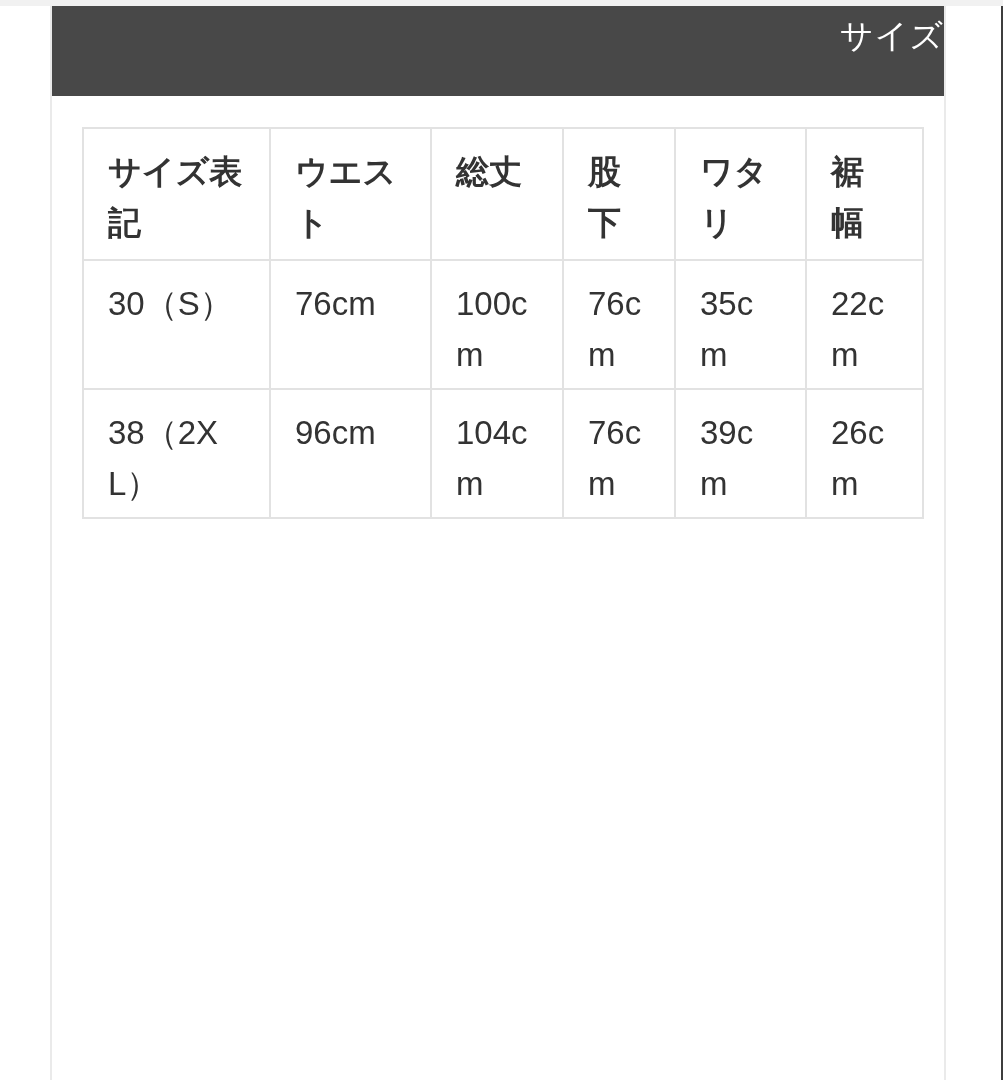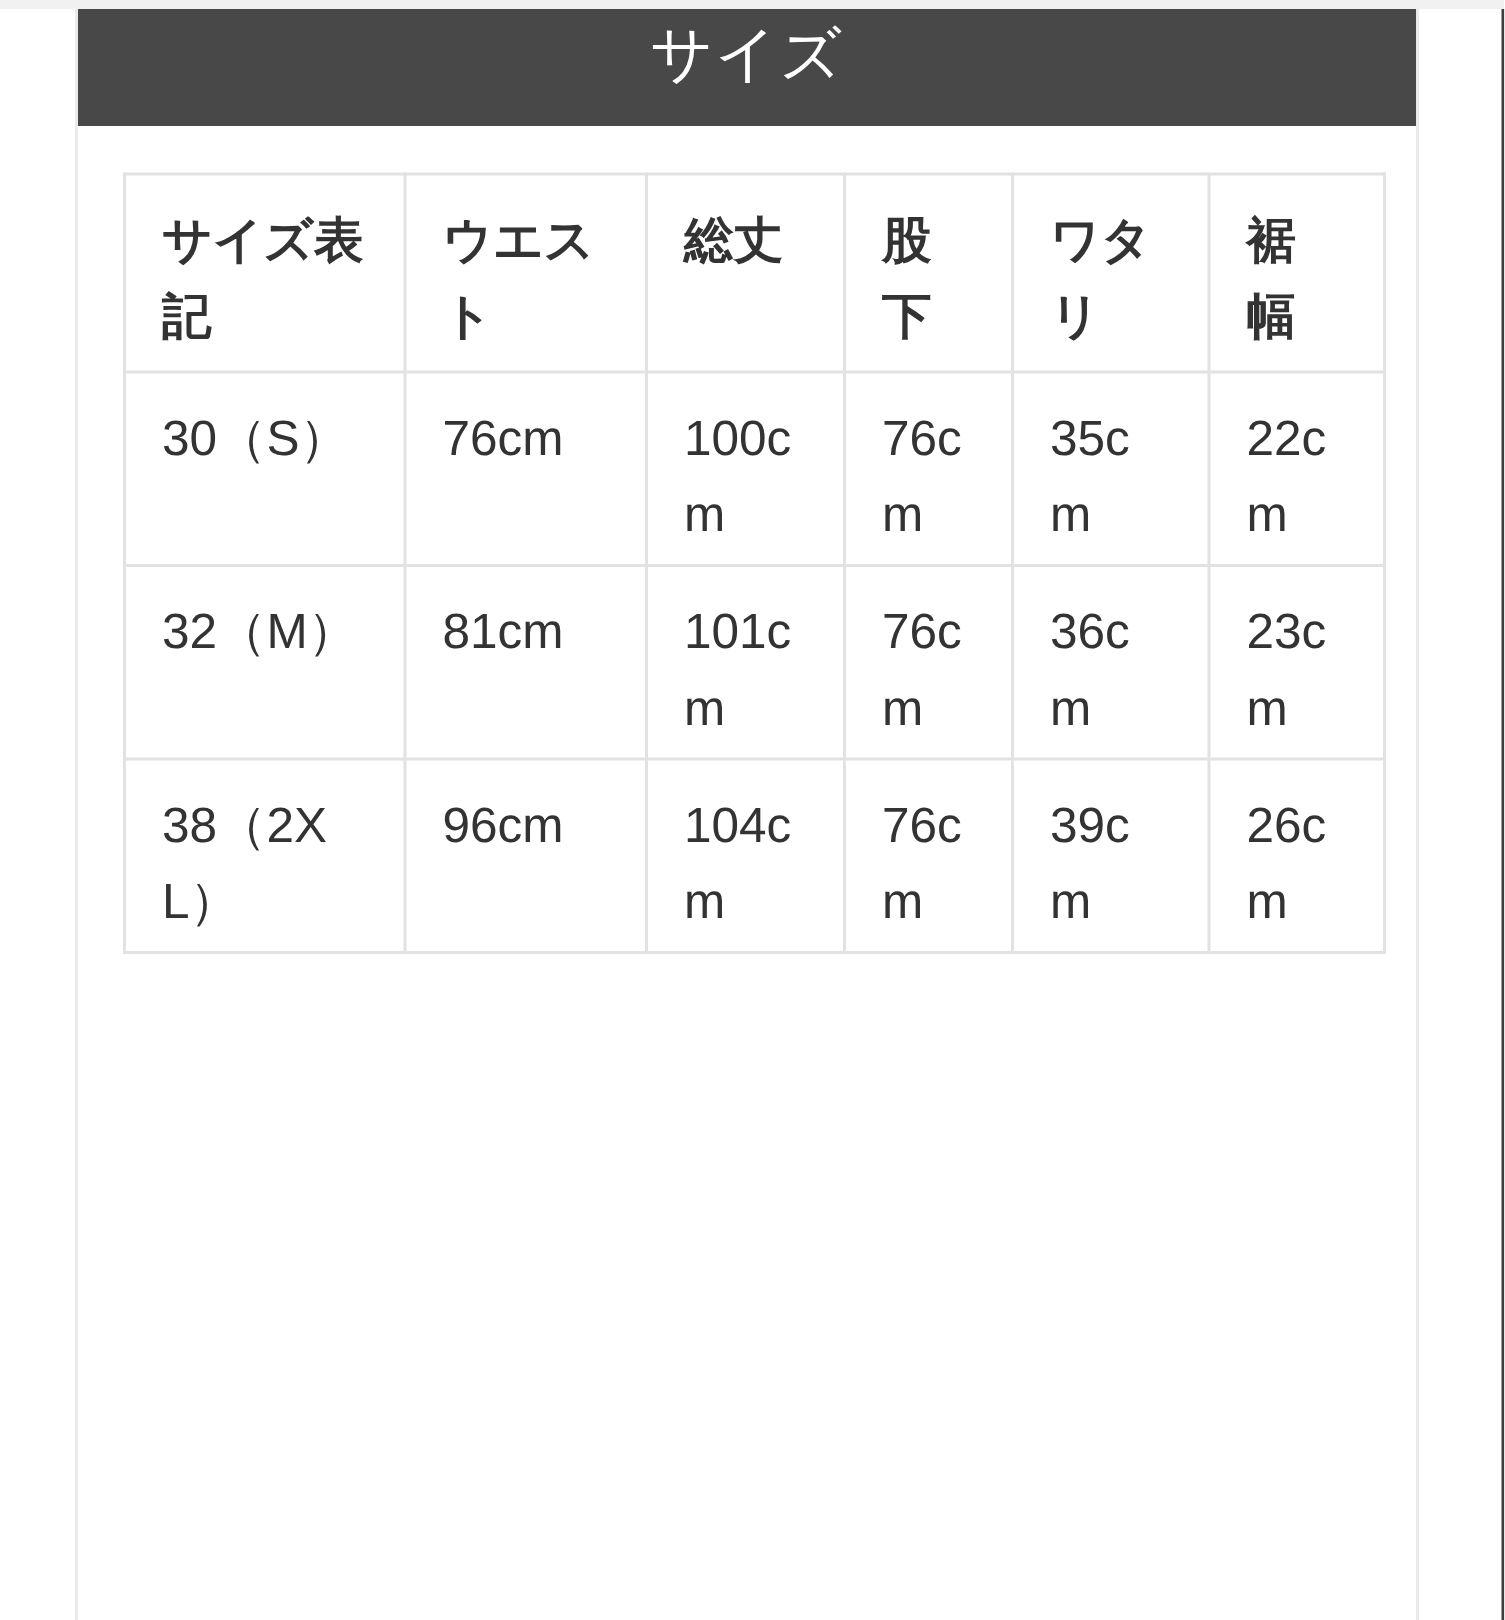--- a/index.html
+++ b/index.html
@@ -29,28 +29,28 @@
   }
   .card {
     position: absolute;
     left: 50px; top: 6px;
     width: 896px; height: 1074px;
     background: #ffffff;
     border-left: 2px solid var(--card-border, #eaeaea);
     border-right: 2px solid var(--card-border, #eaeaea);
   }
   .title-bar {
-    height: 78px;
+    height: 90px;
     background: var(--title-bar-bg, #484848);
     color: var(--title-bar-text, #ffffff);
     display: flex;
-    justify-content: center;
+    justify-content: flex-end;
     align-items: flex-start;
     padding-top: 10px;
-    font-size: 41px;
+    font-size: 33px;
     line-height: 40px;
     letter-spacing: 1px;
   }
   table.size-table {
     margin: 31px 0 0 30px;
     width: 840px;
     border-collapse: collapse;
     table-layout: fixed;
   }
   .size-table th, .size-table td {
@@ -112,32 +112,20 @@
             <td>100c
 m</td>
             <td>76c
 m</td>
             <td>35c
 m</td>
             <td>22c
 m</td>
           </tr>
           <tr>
-            <td>32（M）</td>
-            <td>81cm</td>
-            <td>101c
-m</td>
-            <td>76c
-m</td>
-            <td>36c
-m</td>
-            <td>23c
-m</td>
-          </tr>
-          <tr>
             <td>38（2X
 L）</td>
             <td>96cm</td>
             <td>104c
 m</td>
             <td>76c
 m</td>
             <td>39c
 m</td>
             <td>26c

